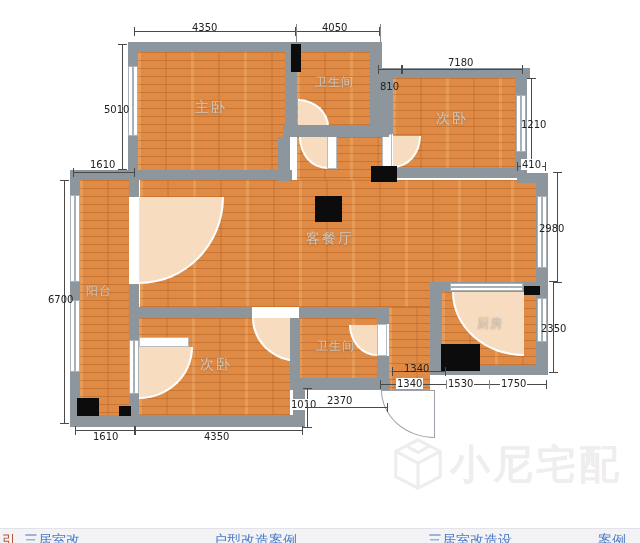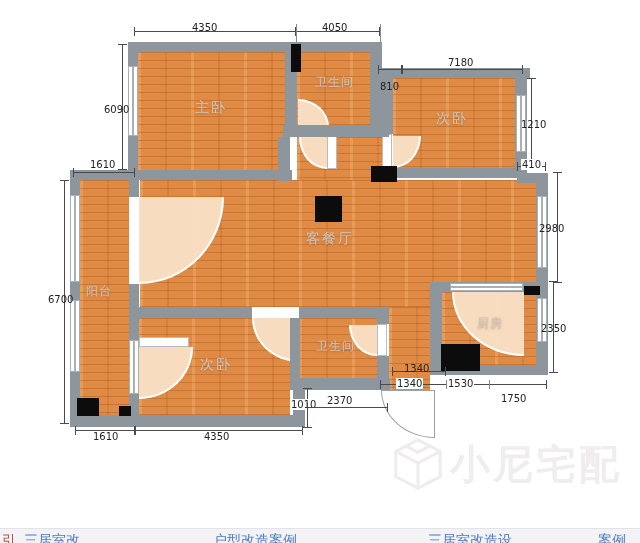--- a/index.html
+++ b/index.html
@@ -134,21 +134,21 @@
   <div class="dl" style="left:322px;top:22px;">4050</div>
   <div class="ext" style="left:296px;top:24px;width:1px;height:18px;"></div>
   <div class="ext" style="left:380px;top:24px;width:1px;height:18px;"></div>
 
   <div class="dimh" style="left:378px;top:69px;width:24px;"></div>
   <div class="dl" style="left:380px;top:57px;margin-top:24px;">810</div>
   <div class="dimh" style="left:402px;top:69px;width:121px;"></div>
   <div class="dl" style="left:448px;top:57px;">7180</div>
 
   <div class="dimv" style="left:122px;top:44px;height:126px;"></div>
-  <div class="dl" style="left:104px;top:104px;">6090</div>
+  <div class="dl" style="left:104px;top:104px;">5010</div>
 
   <div class="dimv" style="left:531px;top:78px;height:89px;"></div>
   <div class="dl" style="left:521px;top:119px;">1210</div>
 
   <div class="dimh" style="left:517px;top:166px;width:29px;"></div>
   <div class="dl dlb" style="left:521px;top:159px;">410</div>
 
   <div class="dimv" style="left:557px;top:172px;height:111px;"></div>
   <div class="dl" style="left:539px;top:223px;">2980</div>
 
@@ -162,21 +162,21 @@
   <div class="dl" style="left:541px;top:323px;">2350</div>
 
   <div class="dimh" style="left:392px;top:371px;width:54px;"></div>
   <div class="dl" style="left:404px;top:363px;">1340</div>
 
   <div class="dimh" style="left:380px;top:384px;width:167px;"></div>
   <div class="ext" style="left:446px;top:380px;width:1px;height:9px;"></div>
   <div class="ext" style="left:489px;top:380px;width:1px;height:9px;"></div>
   <div class="dl dlb" style="left:396px;top:378px;">1340</div>
   <div class="dl dlb" style="left:447px;top:378px;">1530</div>
-  <div class="dl dlb" style="left:500px;top:393px;">1750</div>
+  <div class="dl dlb" style="left:500px;top:378px;">1750</div>
 
   <div class="dimv" style="left:307px;top:388px;height:40px;"></div>
   <div class="dl dlb" style="left:290px;top:399px;">1010</div>
   <div class="dimh" style="left:307px;top:407px;width:81px;"></div>
   <div class="dl" style="left:327px;top:395px;">2370</div>
 
   <div class="dimh" style="left:75px;top:430px;width:60px;"></div>
   <div class="dl dlb" style="left:92px;top:431px;">1610</div>
   <div class="dimh" style="left:135px;top:430px;width:168px;"></div>
   <div class="dl dlb" style="left:203px;top:431px;">4350</div>

